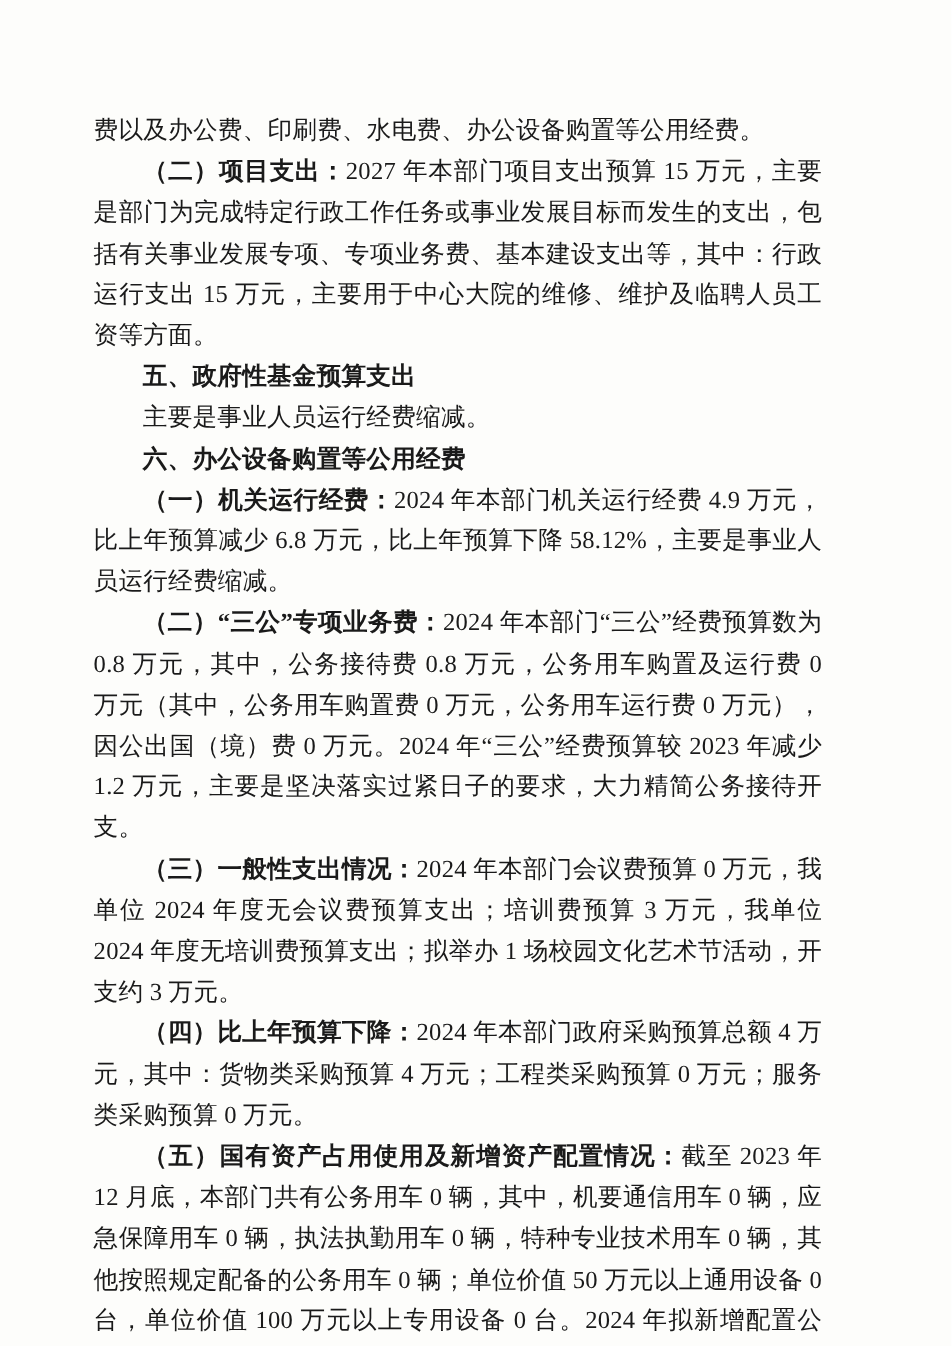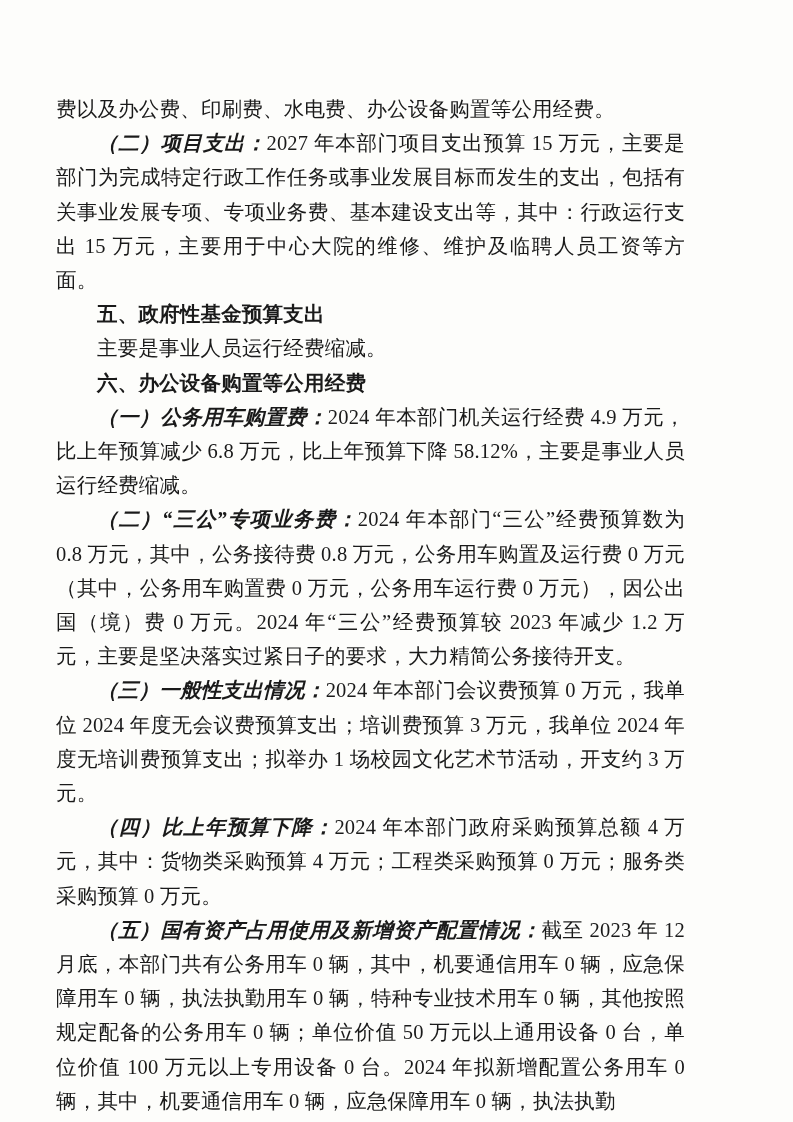--- a/index.html
+++ b/index.html
@@ -12,21 +12,21 @@
     height: 1122px;
     font-family: "Liberation Serif", "DejaVu Serif", serif;
     color: #1a1a1a;
   }
   .page {
     position: relative;
     width: 793px;
     height: 1122px;
     background: #fdfdfb;
     box-sizing: border-box;
-    padding: 92px 108px 60px 56px;
+    padding: 92px 108px 60px 78px;
     overflow: hidden;
   }
   .doc-body {
     font-size: 20.5px;
     line-height: 34.2px;
     text-align: justify;
     text-justify: inter-ideograph;
     letter-spacing: 0.2px;
   }
   p {
@@ -38,40 +38,39 @@
   }
   .para.noindent {
     text-indent: 0;
   }
   .heading {
     text-indent: 2em;
     font-weight: bold;
   }
   .lead {
     font-weight: bold;
-    font-style: italic;
   }
 </style>
 </head>
 <body>
 
 <div class="page">
   <div class="doc-body">
 
     <p class="para noindent">费以及办公费、印刷费、水电费、办公设备购置等公用经费。</p>
 
     <p class="para"><span class="lead">（二）项目支出：</span><span>2027 年本部门项目支出预算 15 万元，主要是部门为完成特定行政工作任务或事业发展目标而发生的支出，包括有关事业发展专项、专项业务费、基本建设支出等，其中：行政运行支出 15 万元，主要用于中心大院的维修、维护及临聘人员工资等方面。</span></p>
 
     <p class="heading">五、政府性基金预算支出</p>
 
     <p class="para">主要是事业人员运行经费缩减。</p>
 
     <p class="heading">六、办公设备购置等公用经费</p>
 
-    <p class="para"><span class="lead">（一）公务用车购置费：</span><span>2024 年本部门机关运行经费 4.9 万元，比上年预算减少 6.8 万元，比上年预算下降 58.12%，主要是事业人员运行经费缩减。</span></p>
+    <p class="para"><span class="lead">（一）机关运行经费：</span><span>2024 年本部门机关运行经费 4.9 万元，比上年预算减少 6.8 万元，比上年预算下降 58.12%，主要是事业人员运行经费缩减。</span></p>
 
     <p class="para"><span class="lead">（二）“三公”专项业务费：</span><span>2024 年本部门“三公”经费预算数为 0.8 万元，其中，公务接待费 0.8 万元，公务用车购置及运行费 0 万元（其中，公务用车购置费 0 万元，公务用车运行费 0 万元），因公出国（境）费 0 万元。2024 年“三公”经费预算较 2023 年减少 1.2 万元，主要是坚决落实过紧日子的要求，大力精简公务接待开支。</span></p>
 
     <p class="para"><span class="lead">（三）一般性支出情况：</span><span>2024 年本部门会议费预算 0 万元，我单位 2024 年度无会议费预算支出；培训费预算 3 万元，我单位 2024 年度无培训费预算支出；拟举办 1 场校园文化艺术节活动，开支约 3 万元。</span></p>
 
     <p class="para"><span class="lead">（四）比上年预算下降：</span><span>2024 年本部门政府采购预算总额 4 万元，其中：货物类采购预算 4 万元；工程类采购预算 0 万元；服务类采购预算 0 万元。</span></p>
 
     <p class="para"><span class="lead">（五）国有资产占用使用及新增资产配置情况：</span><span>截至 2023 年 12 月底，本部门共有公务用车 0 辆，其中，机要通信用车 0 辆，应急保障用车 0 辆，执法执勤用车 0 辆，特种专业技术用车 0 辆，其他按照规定配备的公务用车 0 辆；单位价值 50 万元以上通用设备 0 台，单位价值 100 万元以上专用设备 0 台。2024 年拟新增配置公务用车 0 辆，其中，机要通信用车 0 辆，应急保障用车 0 辆，执法执勤</span></p>
 
   </div>

